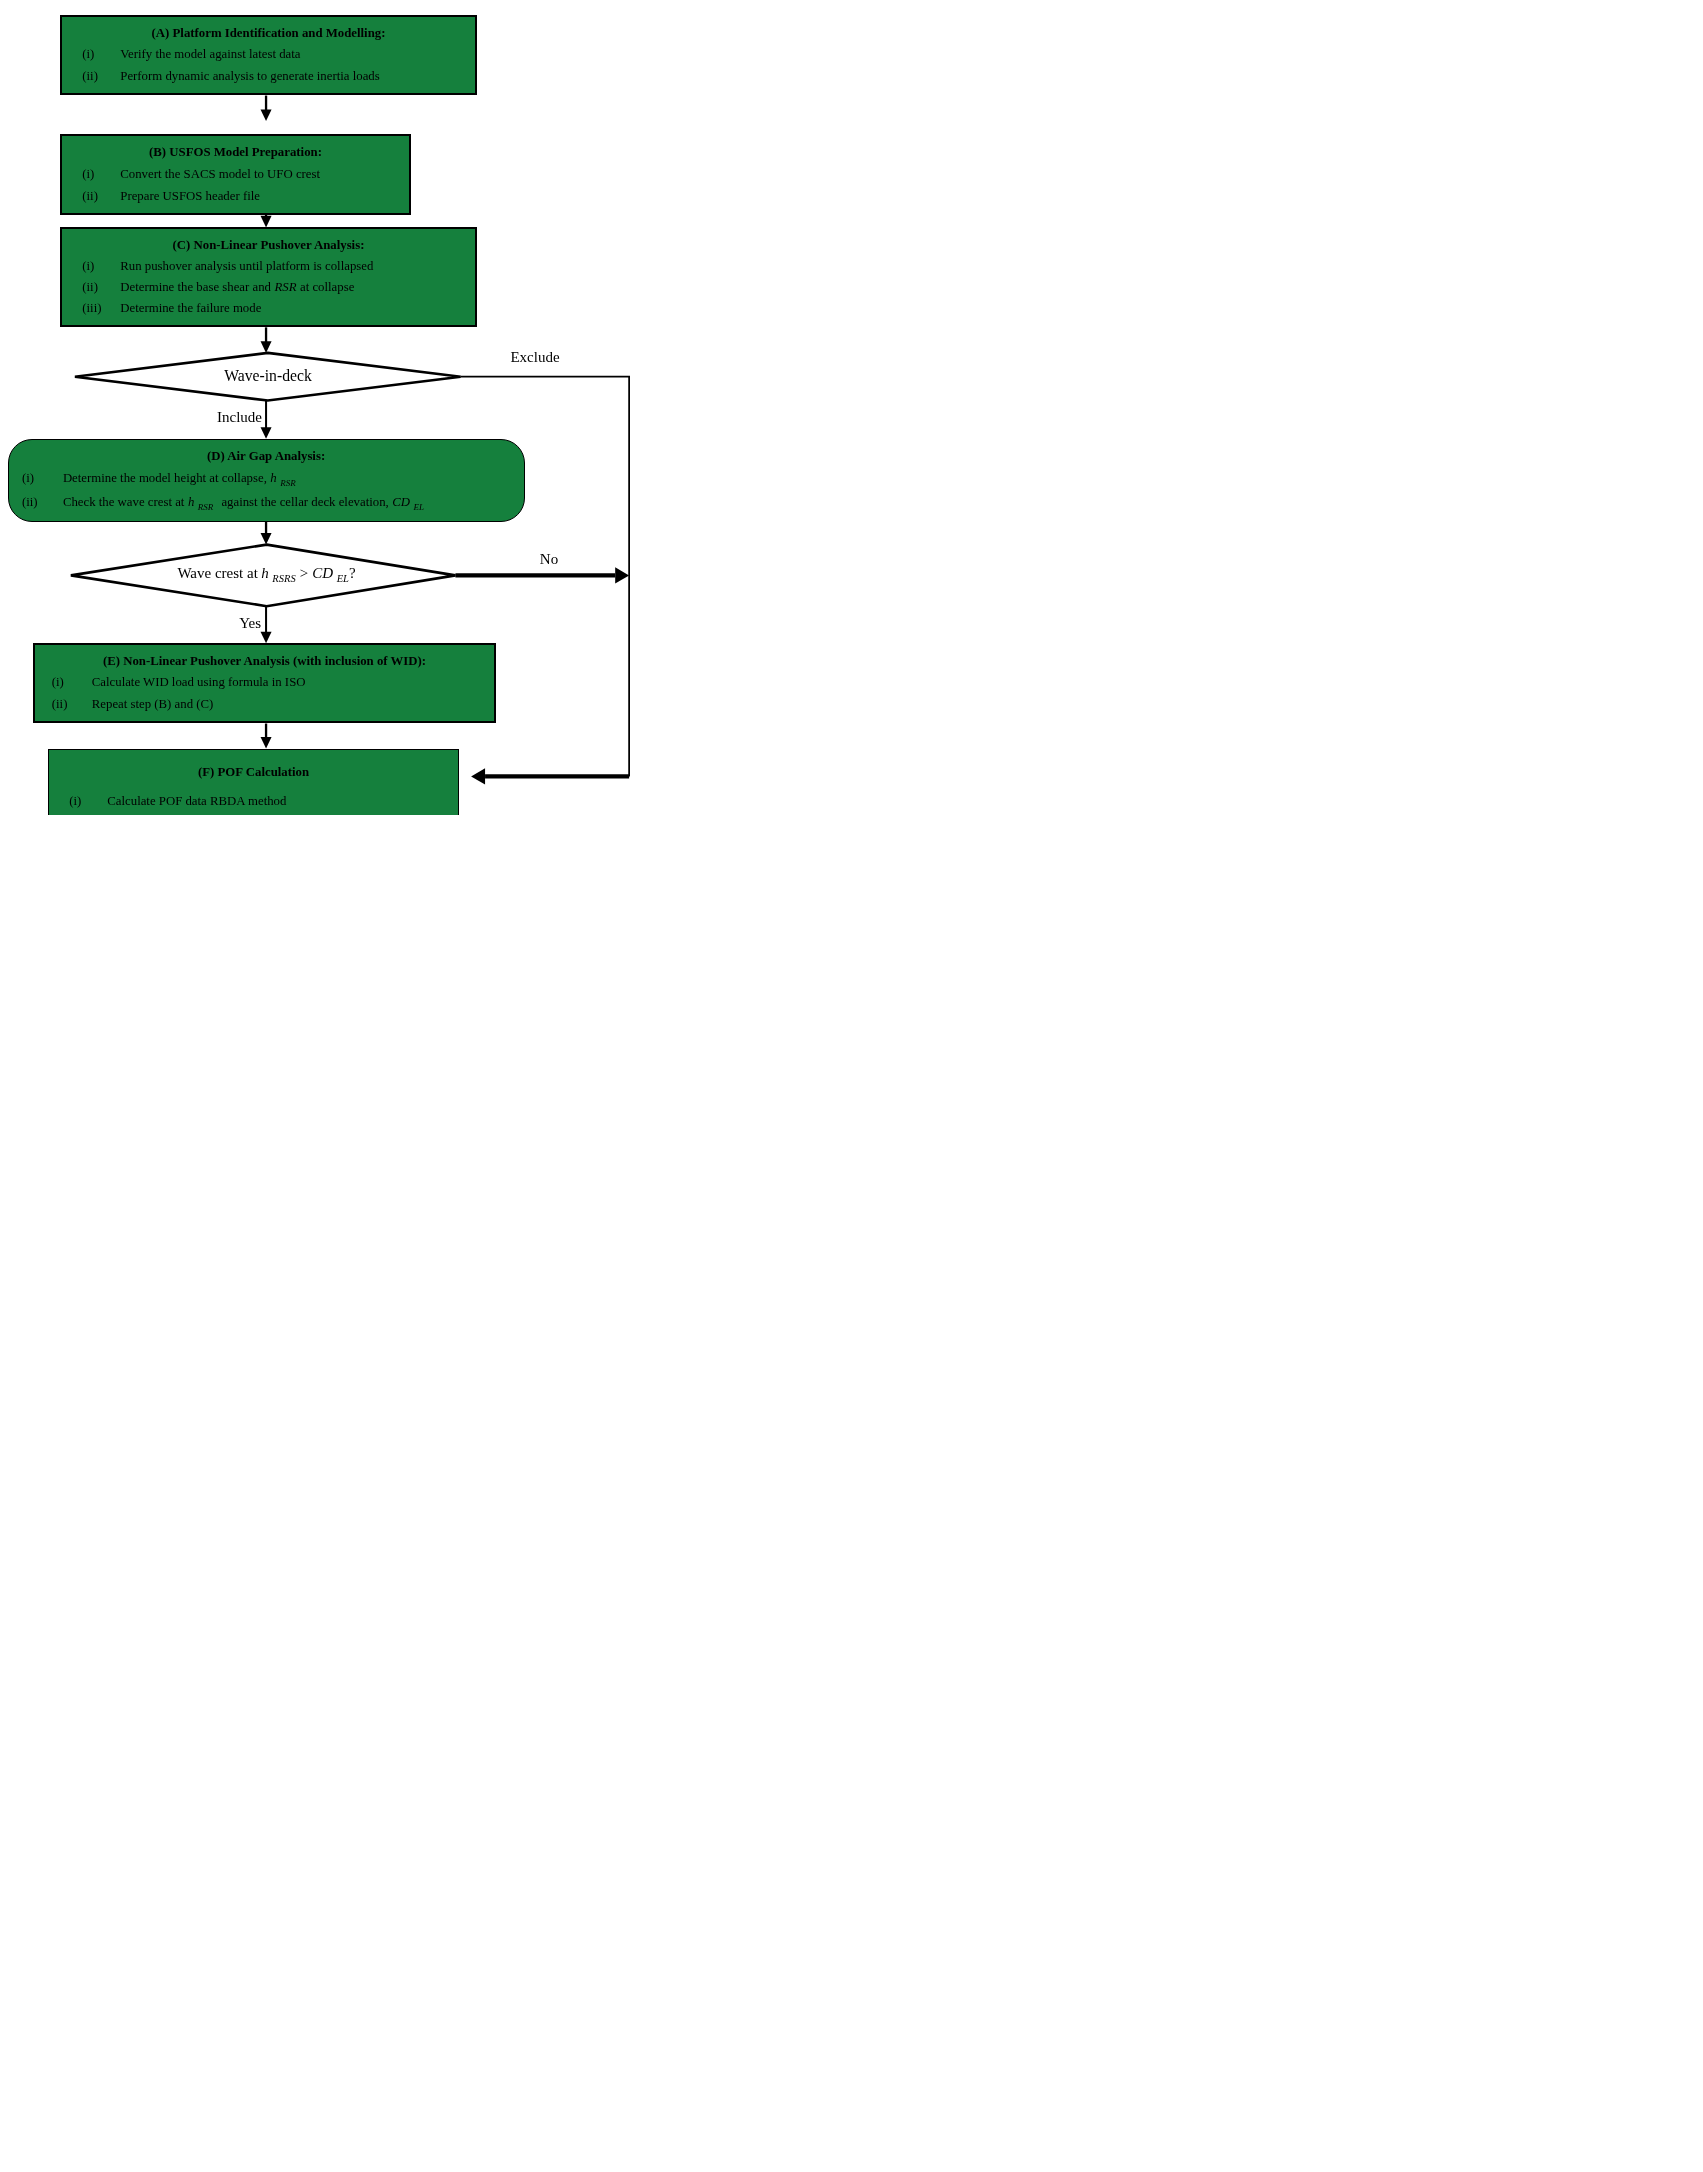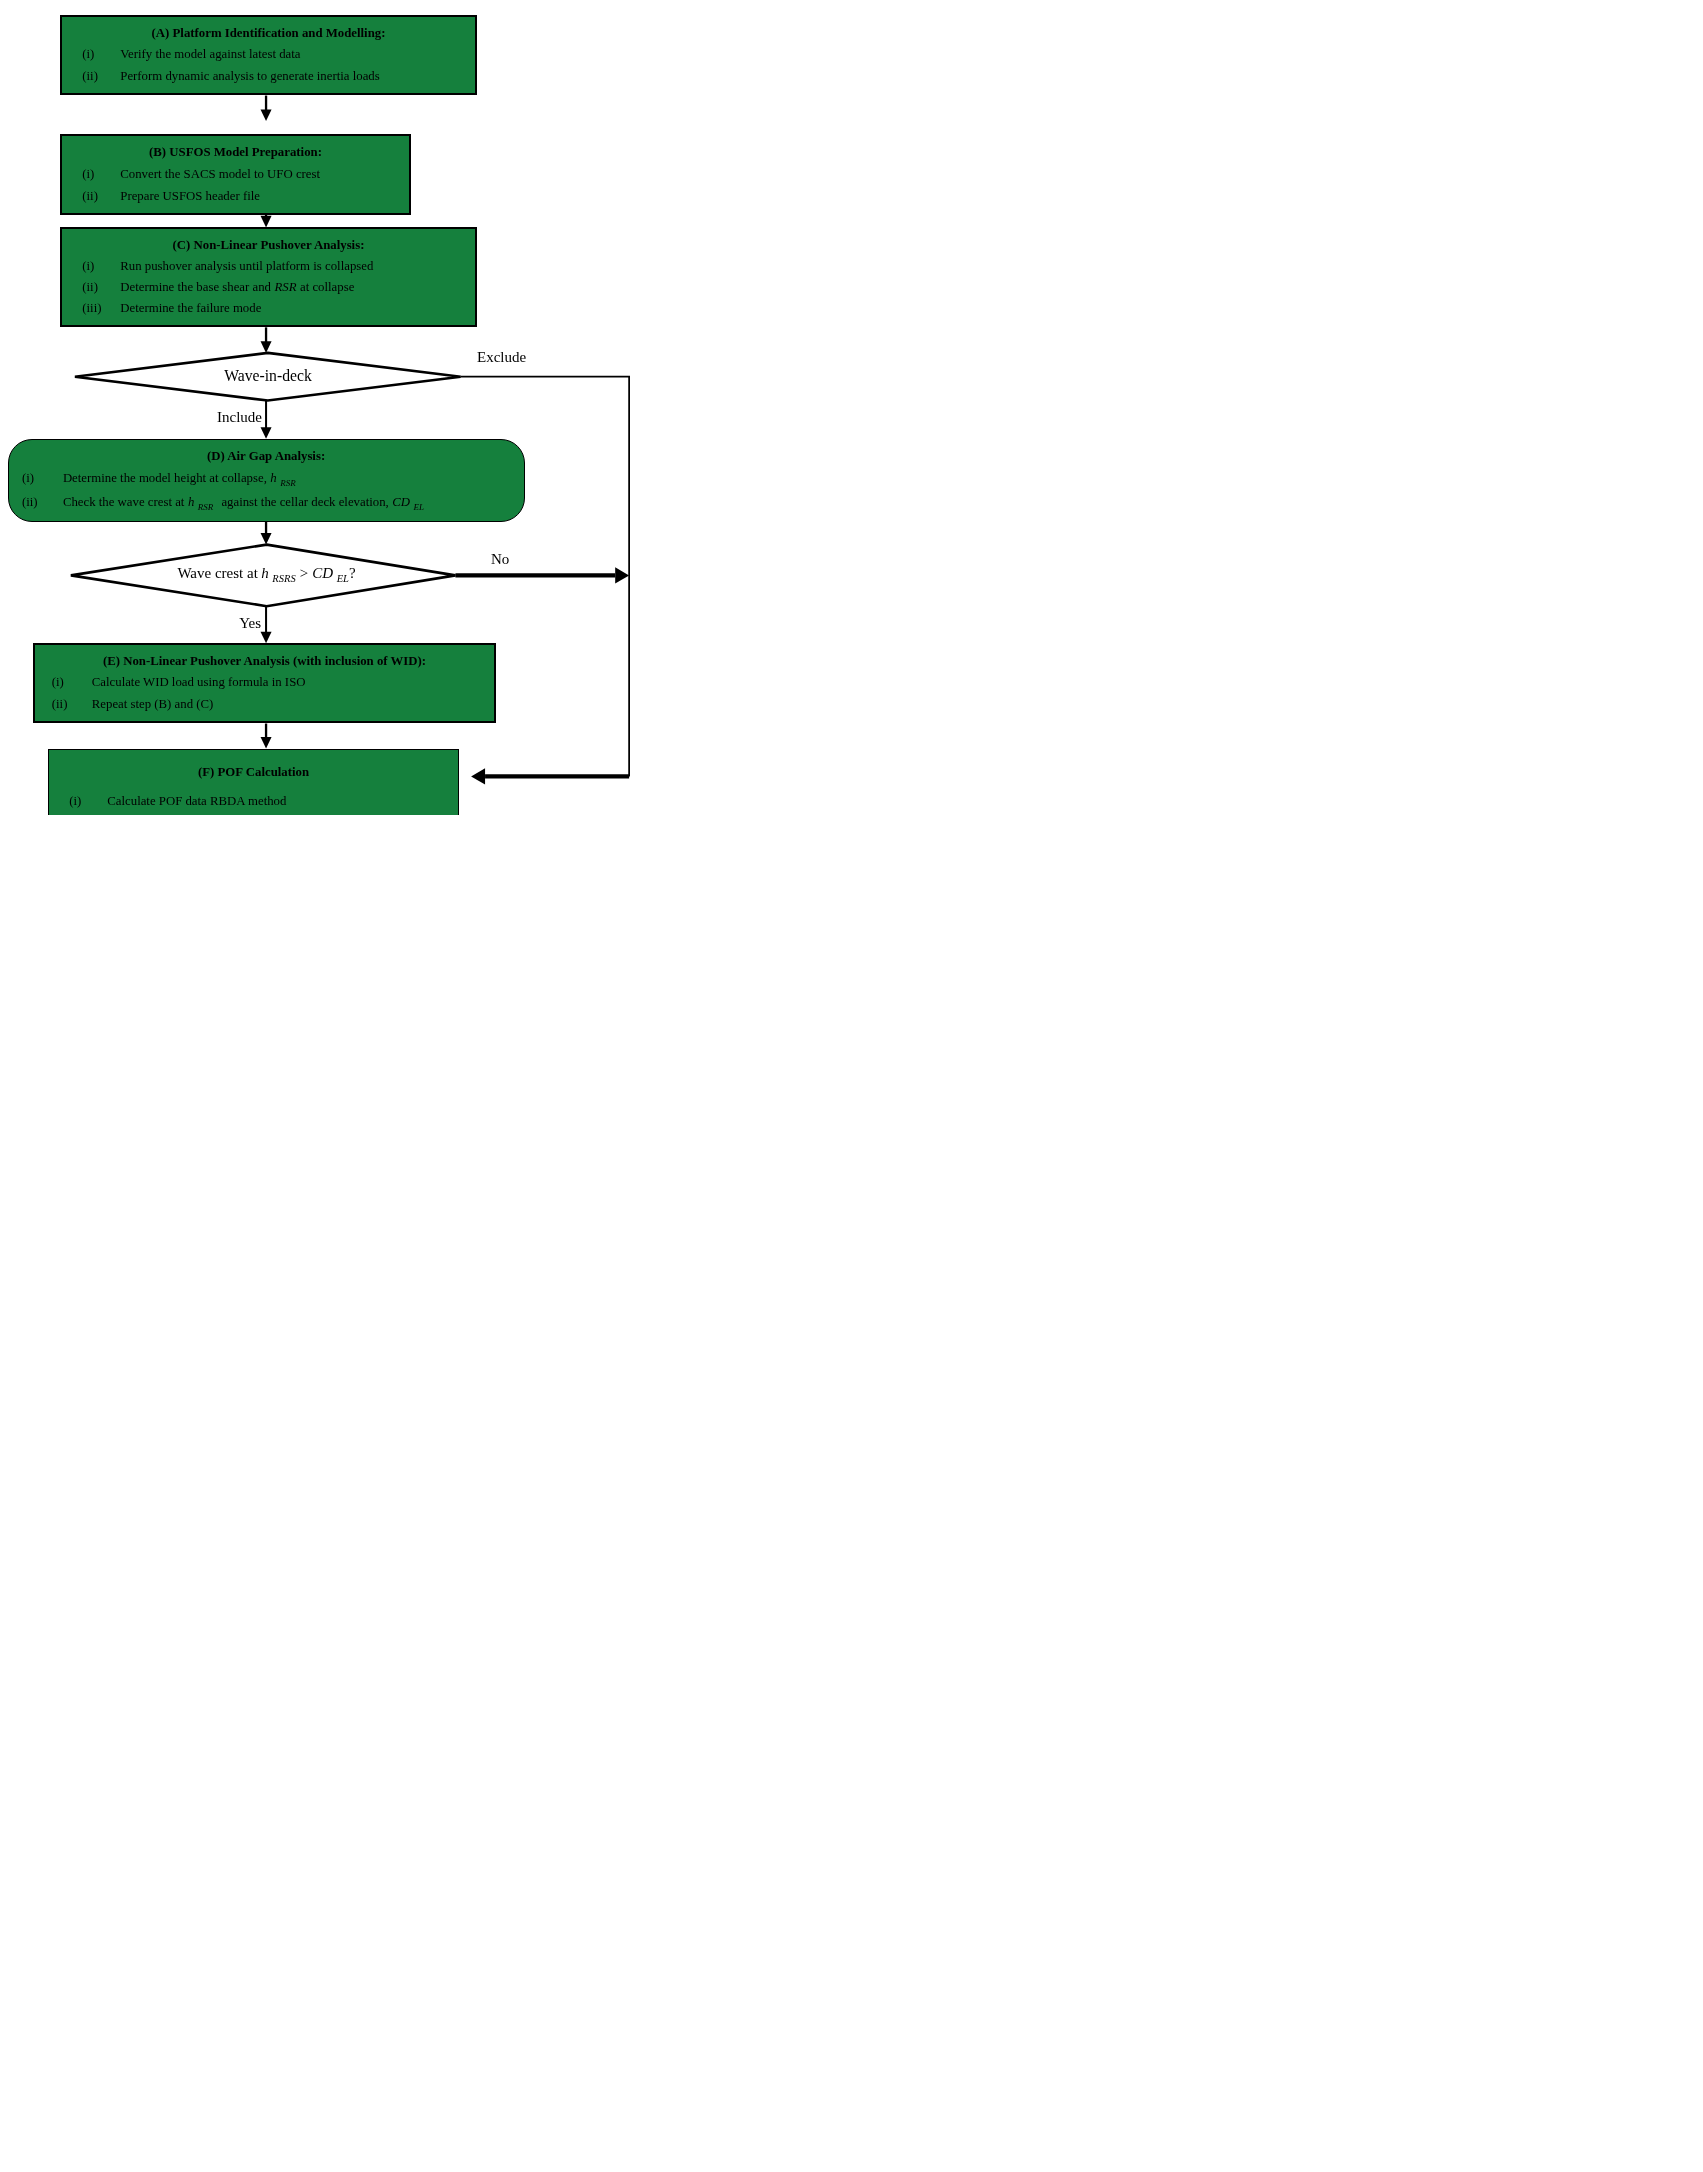--- a/index.html
+++ b/index.html
@@ -20,21 +20,21 @@
   .node.indent-d .row{padding-left:8.7px;}
   .node.indent-d .row .lbl{flex-basis:41px;}
   .node.indent-e .row{padding-left:12.2px;}
   .node.indent-e .row .lbl{flex-basis:40px;}
   .mvar{font-style:italic;margin:0 3.5px;}
   .mop{margin:0 4.1px;}
   sub.msub{font-style:italic;font-size:70%;}
   .dtext{position:absolute;text-align:center;font-size:15.7px;white-space:nowrap;}
   .elabel{position:absolute;font-size:15px;white-space:nowrap;}
   .elabel.right-align{text-align:right;}
-  .elabel.center-align{text-align:left;}
+  .elabel.center-align{text-align:center;}
 </style>
 </head>
 <body>
 
 <div class="stage">
 
   <svg class="wires" viewBox="0 0 1100 1402">
 
     <line x1="458" y1="164" x2="458" y2="190" stroke="#000" stroke-width="4"></line>
     <polygon points="448.5,188 467.5,188 458,208" fill="#000"></polygon>

